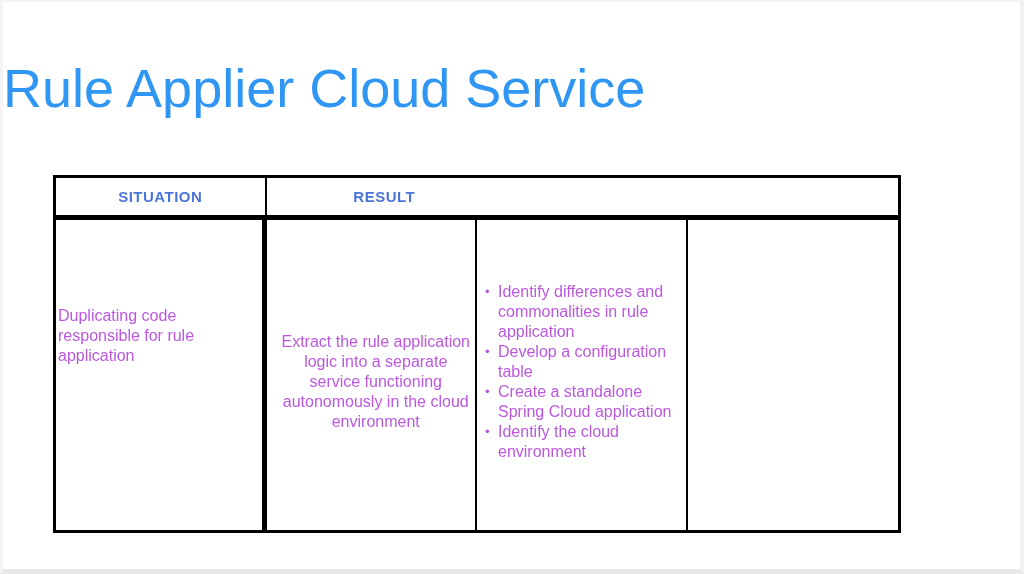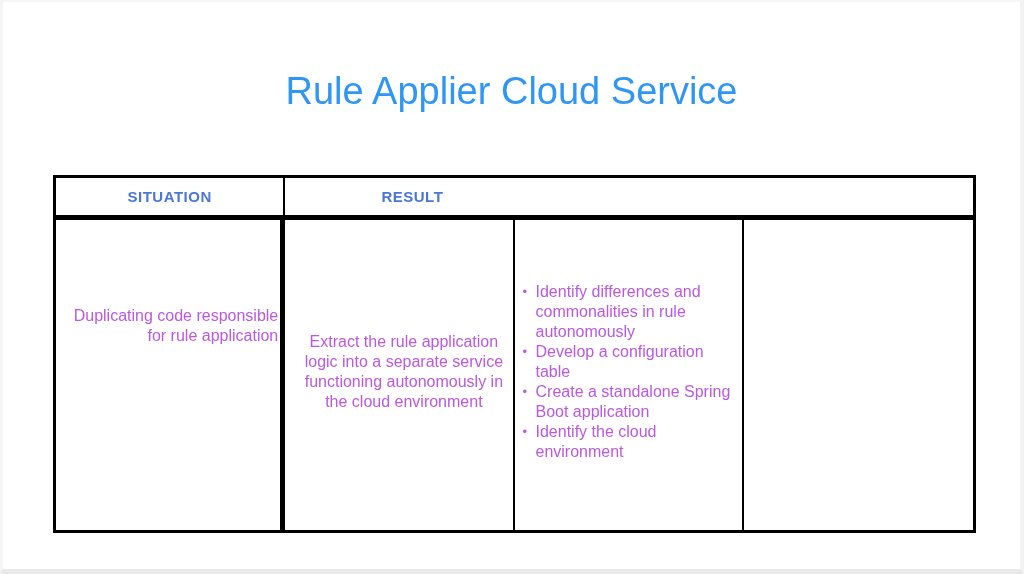--- a/index.html
+++ b/index.html
@@ -19,35 +19,35 @@
     position:absolute;
     inset:0;
     border-top:2px solid #f5f5f5;
     border-left:3px solid #f4f4f4;
     border-right:4px solid #f2f2f2;
     border-bottom:5px solid #e9e9e9;
     background:#ffffff;
   }
   .slide-title{
     position:absolute;
-    top:68px;
+    top:55px;
     left:0;
     width:100%;
-    text-align:center;
-    font-size:38px;
+    text-align:left;
+    font-size:54px;
     font-weight:400;
     color:var(--title-color);
     letter-spacing:0;
     white-space:nowrap;
   }
   .star-table{
     position:absolute;
     left:50px;
     top:173px;
-    width:923px;
+    width:848px;
     height:358px;
     border:3px solid var(--border-color);
     display:flex;
     flex-direction:column;
     background:#ffffff;
   }
   .header-row{
     display:grid;
     grid-template-columns:repeat(4,1fr);
     height:42px;
@@ -71,21 +71,21 @@
     grid-template-columns:repeat(4,1fr);
   }
   .body-cell{
     font-size:16px;
     line-height:20px;
     color:var(--body-text-color);
     overflow:hidden;
   }
   .cell-situation{
     border-right:5px solid var(--border-color);
-    text-align:right;
+    text-align:left;
     padding:86px 2px 0 2px;
   }
   .cell-task{
     border-right:2px solid var(--border-color);
     text-align:center;
     padding:112px 3px 0 13px;
   }
   .cell-action{
     border-right:2px solid var(--border-color);
     padding:62px 2px 0 7px;
@@ -128,29 +128,29 @@
     <div class="body-row">
 
       <div class="body-cell cell-situation">Duplicating code responsible for rule application</div>
 
       <div class="body-cell cell-task">Extract the rule application logic into a separate service functioning autonomously in the cloud environment</div>
 
       <div class="body-cell cell-action">
         <ul class="bullet-list">
           <li class="bullet-item">
             <span class="bullet-dot">•</span>
-            <span class="bullet-text">Identify differences and commonalities in rule autonomously</span>
+            <span class="bullet-text">Identify differences and commonalities in rule application</span>
           </li>
           <li class="bullet-item">
             <span class="bullet-dot">•</span>
             <span class="bullet-text">Develop a configuration table</span>
           </li>
           <li class="bullet-item">
             <span class="bullet-dot">•</span>
-            <span class="bullet-text">Create a standalone Spring Boot application</span>
+            <span class="bullet-text">Create a standalone Spring Cloud application</span>
           </li>
           <li class="bullet-item">
             <span class="bullet-dot">•</span>
             <span class="bullet-text">Identify the cloud environment</span>
           </li>
         </ul>
       </div>
 
       <div class="body-cell cell-result"></div>
 

